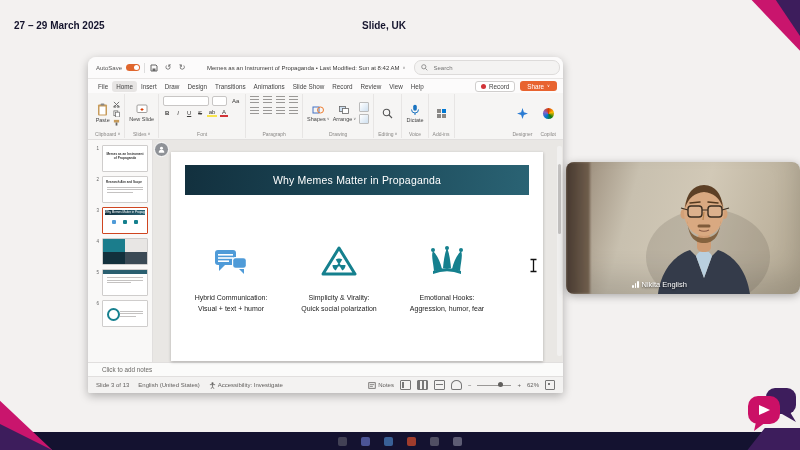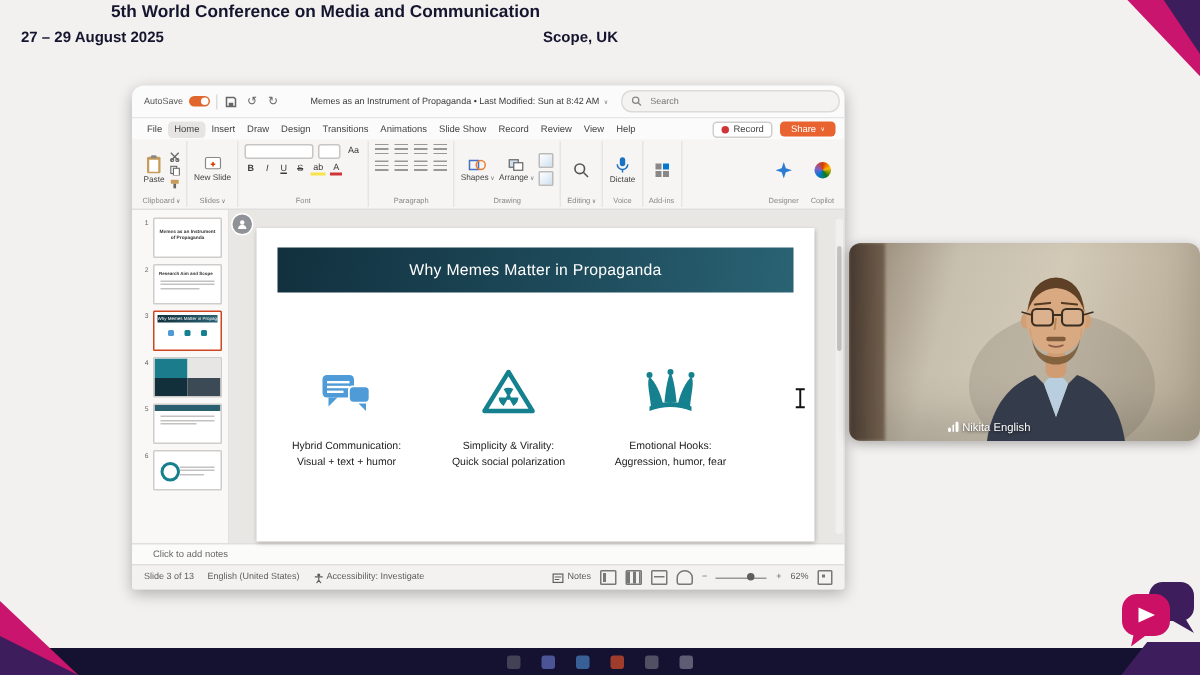--- a/index.html
+++ b/index.html
@@ -128,23 +128,22 @@
 <body>
 
 <div class="stage">
 
   <div class="deco deco-tr-m"></div>
   <div class="deco deco-tr-p"></div>
   <div class="deco deco-bl-m"></div>
   <div class="deco deco-bl-p"></div>
   <div class="deco deco-br-p"></div>
 
-  <div class="conf-title">5th World Conference on Media and Communication</div>
-  <div class="conf-dates">27 – 29 August 2025</div>
-  <div class="conf-loc">Scope, UK</div>
+  <div class="conf-dates">27 – 29 March 2025</div>
+  <div class="conf-loc">Slide, UK</div>
 
   <div class="ppt">
 
     <div class="tbar">
       <span class="autosave-label">AutoSave</span>
       <span class="toggle"></span>
       <span class="tb-div"></span>
       <span class="tb-ic">
         <svg width="8" height="8" viewBox="0 0 8 8">
             <path d="M1,1 h5 l1,1 v5 h-6 Z" fill="none" stroke="#666" stroke-width="1"></path>

